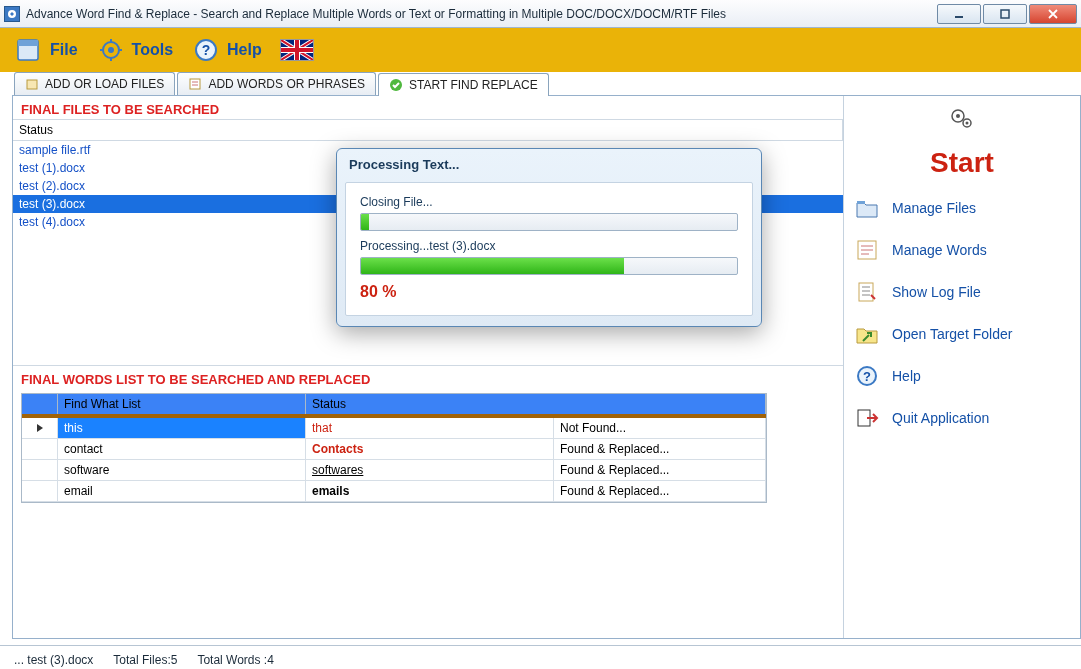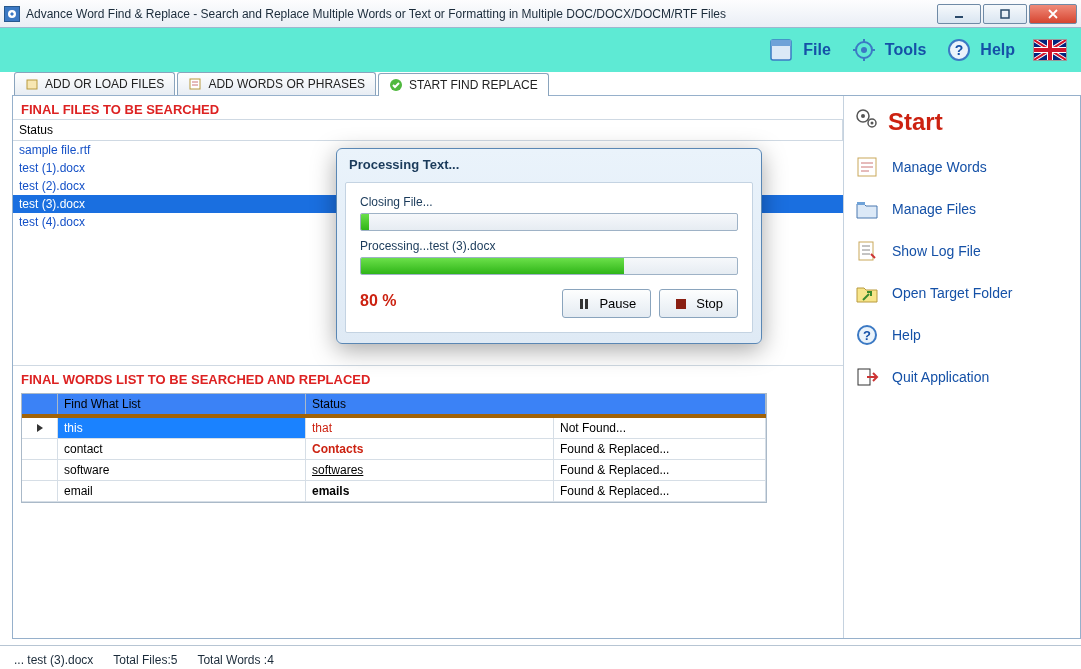--- a/index.html
+++ b/index.html
@@ -10,21 +10,21 @@
 .titlebar .appicon { width: 16px; height: 16px; background: #3b79c4; border: 1px solid #27588e; margin-right: 6px; display:flex;align-items:center;justify-content:center;}
 .titlebar .appicon svg{width:10px;height:10px;}
 .titlebar .title { font-size: 12px; color: #1b2b3a; flex: 1; }
 .winbtns { display: flex; gap: 2px; }
 .winbtn { width: 44px; height: 20px; border: 1px solid #6f8aa6; border-radius: 2px; display:flex;align-items:center;justify-content:center; font-size:11px;}
 .winbtn.min, .winbtn.max { background: linear-gradient(#f6f9fc,#d9e5f1); }
 .winbtn.close { background: linear-gradient(#f08b7a,#d64530); color:#fff; width:48px;}
 .winbtn svg{width:12px;height:10px;}
 
 
-.toolbar { height: 44px; display:flex; align-items:center; gap: 18px; padding: 0 14px; background:#5eead4;justify-content:flex-end; }
+.toolbar { height: 44px; display:flex; align-items:center; gap: 18px; padding: 0 14px; background:#eab308; }
 .toolbtn { display:flex; align-items:center; gap:6px; color:#1551a7; font-size:16px; font-weight:600; cursor:pointer;}
 .toolbtn .icon { width:30px; height:28px; display:flex;align-items:center;justify-content:center;}
 .flagicon{width:34px;height:22px;border:1px solid #999;}
 
 
 .tabstrip { display:flex; padding-left:14px; background:#fff; }
 .tab { border:1px solid #8aa4bd; border-bottom:none; padding:4px 10px; font-size:12px; color:#222; background:linear-gradient(#fdfefe,#e8edf3); margin-right:2px; border-radius:3px 3px 0 0; display:flex;align-items:center;gap:6px; cursor:pointer;}
 .tab.active { background:#fff; position:relative; top:1px;}
 .tab .tabicon{width:14px;height:14px;}
 
@@ -50,21 +50,21 @@
 .wcol.mark{width:36px;} .wcol.find{width:248px;} .wcol.repl{width:248px;} .wcol.stat{flex:1;}
 .wrow{display:flex; border-bottom:1px solid #d6dee6;}
 .wrow .wcol{padding:3px 6px; border-right:1px solid #d6dee6;}
 .wrow .mark{display:flex;align-items:center;justify-content:center;}
 .wrow.selected .find{background:#1a82ff;color:#fff;}
 .repl.red{color:#c21;}
 .repl.under{text-decoration:underline;}
 .repl.bold{font-weight:700;}
 
 
-.side-head{display:flex;align-items:center;gap:8px;color:#c21;font-size:24px;font-weight:700;padding:4px 2px 8px 2px;}
+.side-head{display:flex;align-items:center;gap:8px;color:#c21;font-size:28px;font-weight:700;padding:4px 2px 8px 2px;flex-direction:column;}
 .side-item{display:flex;align-items:center;gap:12px;color:#1551a7;font-size:14px;padding:8px 2px;cursor:pointer;}
 .side-item .sicon{width:26px;height:26px;display:flex;align-items:center;justify-content:center;}
 
 
 .statusbar{height:28px;border-top:1px solid #b7c5d3;display:flex;align-items:center;gap:20px;padding:0 14px;font-size:12px;color:#1b2b3a;background:#fff;}
 
 
 .modal{position:absolute;left:336px;top:148px;width:426px;background:linear-gradient(#eaf3fb,#dfeaf5);border:1px solid #5a87b4;border-radius:6px;box-shadow:0 6px 24px rgba(0,0,0,0.35);}
 .modal .mtitle{font-size:13px;font-weight:600;color:#1a3a5a;padding:8px 12px 4px 12px;}
 .modal .mbody{background:#fff;margin:6px 8px 10px 8px;border:1px solid #c4d3e2;border-radius:2px;padding:10px 14px 14px 14px;}
@@ -254,36 +254,36 @@
             <circle cx="9" cy="10" r="2" fill="#555"></circle>
             <circle cx="18" cy="17" r="4" fill="none" stroke="#555" stroke-width="1.5"></circle>
             <circle cx="18" cy="17" r="1.5" fill="#555"></circle>
           </svg></span>
       <span>Start</span>
     </div>
     <div id="sidebar-items">
         <div class="side-item">
           <span class="sicon">
             <svg width="24" height="22" viewBox="0 0 24 22">
+              <path d="M2 6h7l2 2h11v12H2z" fill="#dce9f7" stroke="#4a79b0"></path>
+              <rect x="2" y="4" width="8" height="3" fill="#6fa2d8"></rect>
+            </svg>
+          </span>
+          <span>Manage Files</span>
+        </div>
+        <div class="side-item">
+          <span class="sicon">
+            <svg width="24" height="22" viewBox="0 0 24 22">
               <rect x="3" y="2" width="18" height="18" fill="#fff" stroke="#c9a85a"></rect>
               <line x1="6" y1="7" x2="18" y2="7" stroke="#c77"></line>
               <line x1="6" y1="11" x2="18" y2="11" stroke="#c77"></line>
               <line x1="6" y1="15" x2="14" y2="15" stroke="#c77"></line>
             </svg>
           </span>
           <span>Manage Words</span>
-        </div>
-        <div class="side-item">
-          <span class="sicon">
-            <svg width="24" height="22" viewBox="0 0 24 22">
-              <path d="M2 6h7l2 2h11v12H2z" fill="#dce9f7" stroke="#4a79b0"></path>
-              <rect x="2" y="4" width="8" height="3" fill="#6fa2d8"></rect>
-            </svg>
-          </span>
-          <span>Manage Files</span>
         </div>
         <div class="side-item">
           <span class="sicon">
             <svg width="24" height="22" viewBox="0 0 24 22">
               <rect x="4" y="2" width="14" height="18" fill="#fff" stroke="#c9a85a"></rect>
               <line x1="7" y1="6" x2="15" y2="6" stroke="#888"></line>
               <line x1="7" y1="10" x2="15" y2="10" stroke="#888"></line>
               <line x1="7" y1="14" x2="15" y2="14" stroke="#888"></line>
               <path d="M16 14l4 4" stroke="#c33" stroke-width="2"></path>
             </svg>
@@ -334,30 +334,15 @@
     <div class="mlabel">Closing File...</div>
     <div class="progbar">
         <div class="fill" id="bar1" style="width: 2%;"></div>
       </div>
     <div class="mlabel">Processing...test (3).docx</div>
     <div class="progbar">
         <div class="fill" id="bar2" style="width: 70%;"></div>
       </div>
     <div class="mrow-bottom">
       <div class="pct">80 %</div>
-      <div class="mbtns">
-        <div class="mbtn">
-          <span class="mi"><svg width="14" height="14" viewBox="0 0 14 14">
-                <rect x="3" y="2" width="3" height="10" fill="#333"></rect>
-                <rect x="8" y="2" width="3" height="10" fill="#333"></rect>
-              </svg></span>
-          <span>Pause</span>
-        </div>
-        <div class="mbtn">
-          <span class="mi"><svg width="14" height="14" viewBox="0 0 14 14">
-                <rect x="2" y="2" width="10" height="10" fill="#8a1f12"></rect>
-              </svg></span>
-          <span>Stop</span>
-        </div>
-      </div>
     </div>
   </div>
 </div>
 
 </body></html>

